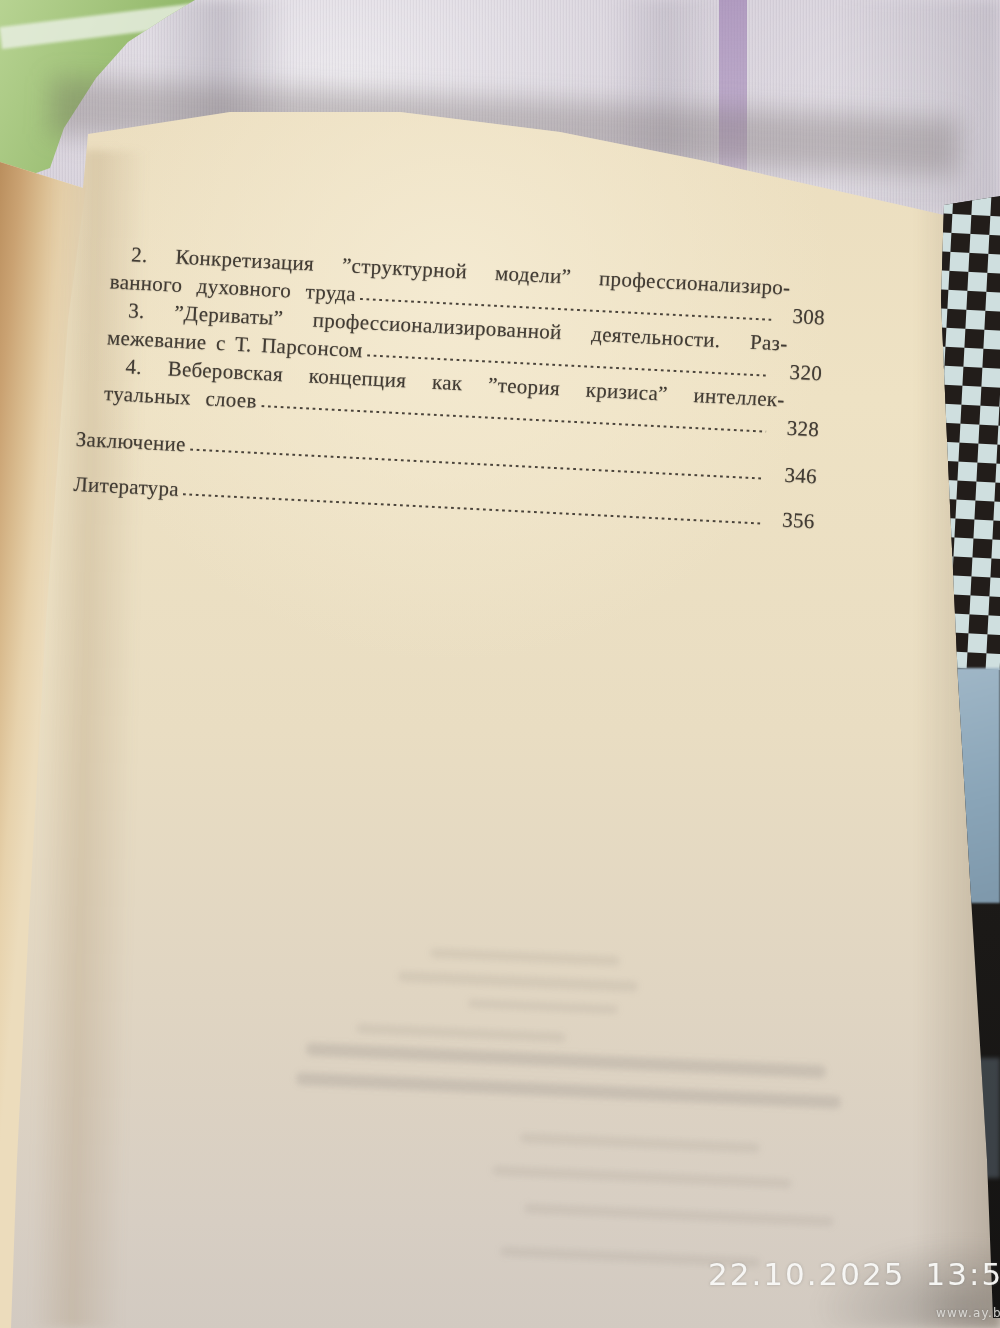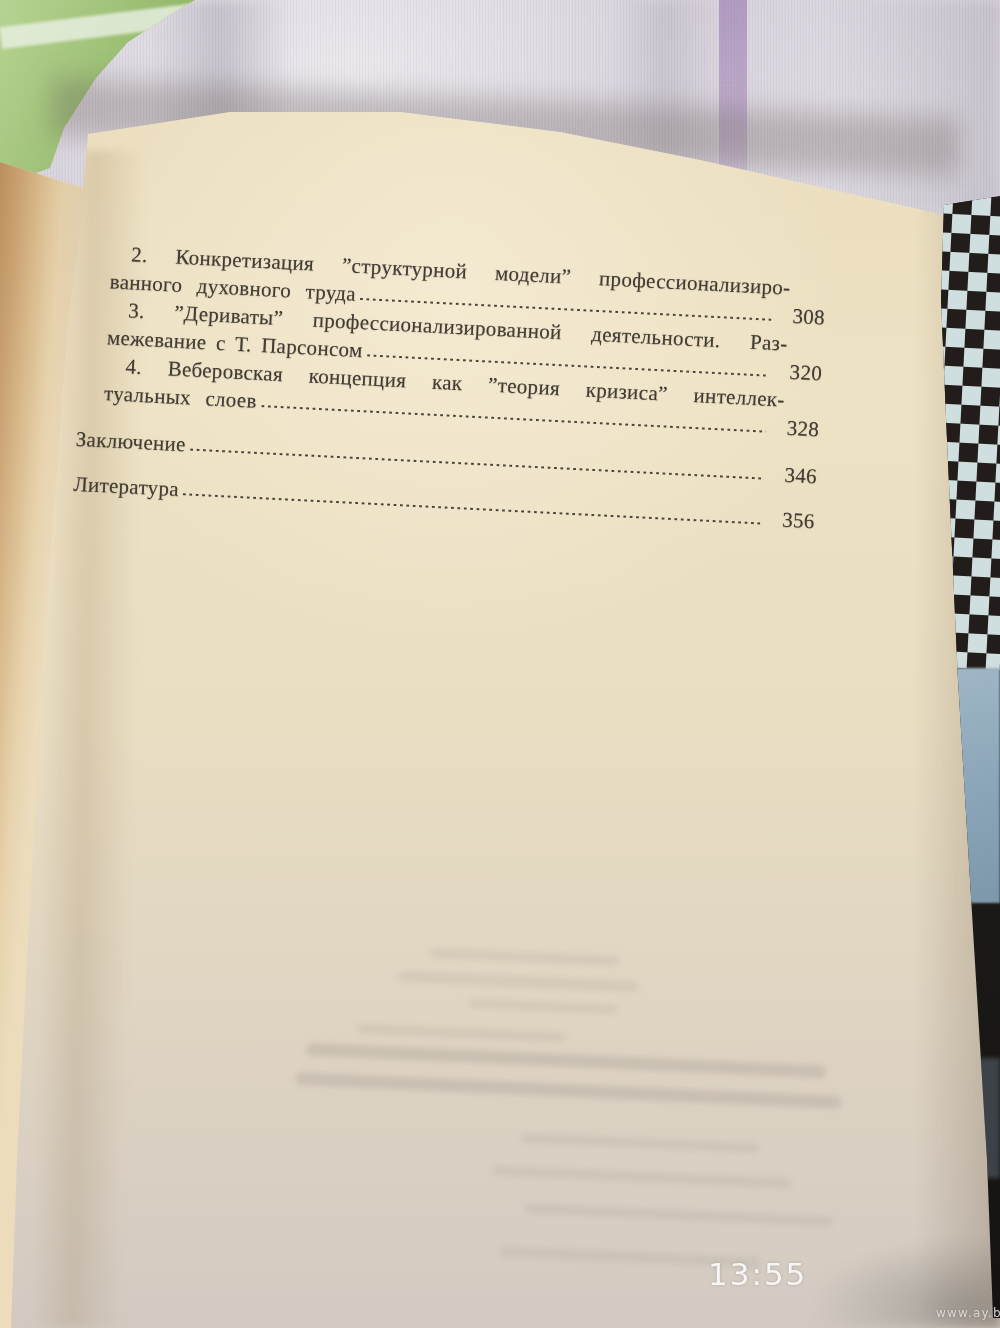--- a/index.html
+++ b/index.html
@@ -211,18 +211,19 @@
     <div class="abs br-vignette"></div>
   </div>
 
   <div class="abs cover-strip">
     <div class="abs checker"></div>
     <div class="abs blue-patch"></div>
     <div class="abs blue-dim"></div>
   </div>
 
   <div class="abs timestamp">
+    <span>22.10.2025</span>
     <span>13:55</span>
   </div>
 
   <div class="abs watermark">www.ay.by</div>
 
 </div>
 
 </body></html>

